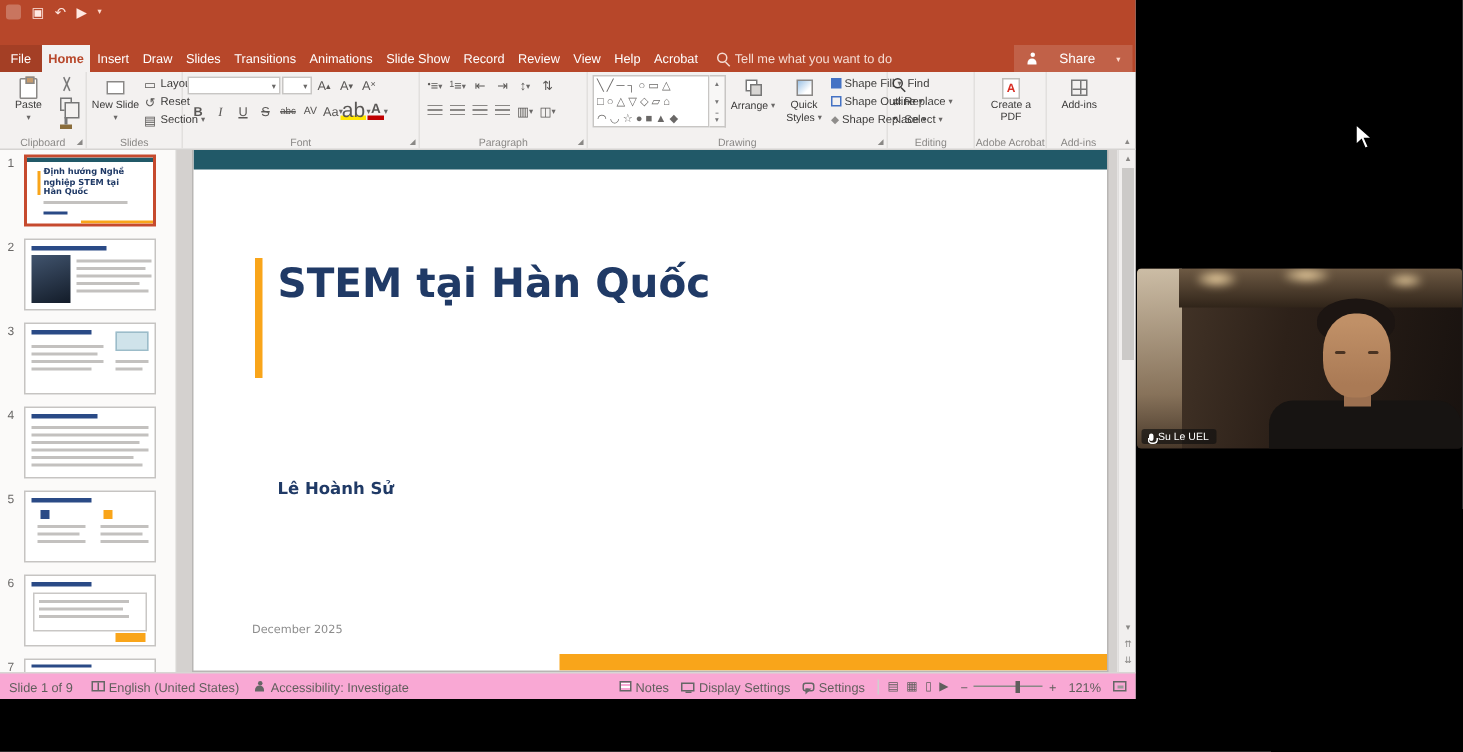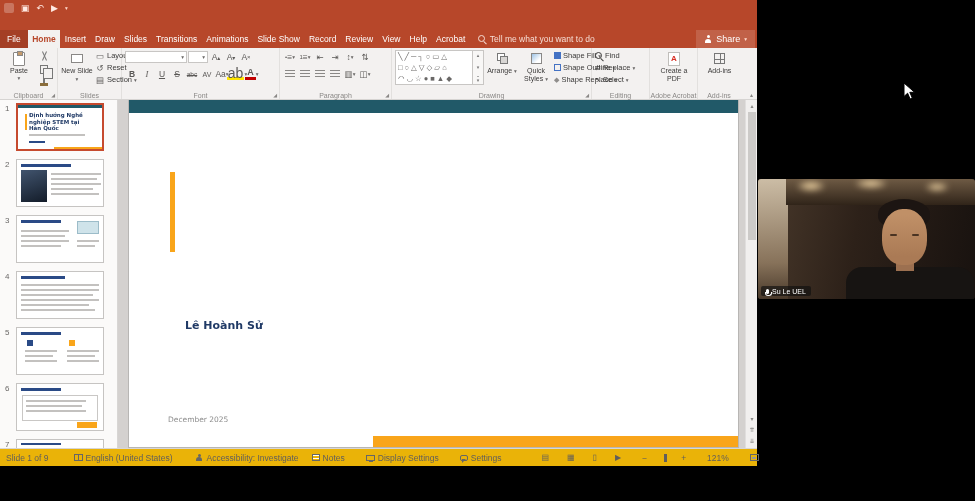--- a/index.html
+++ b/index.html
@@ -15,21 +15,21 @@
   .qi { font-size:9px; line-height:10px; color:#ffe9e2; }
   .qlogo { width:10px; height:10px; background:rgba(255,255,255,.25); border-radius:2px; }
 
   
   .tabs { position:absolute; left:0; top:30px; width:757px; height:18px; background:#b7472a;
           display:flex; align-items:stretch; color:#fff; font-size:8.5px; overflow:hidden; }
   .tab { padding:0 4.5px; line-height:18px; white-space:nowrap; }
   .tab.file { background:rgba(0,0,0,.10); padding:0 7px; }
   .tab.active { background:#f3f1f0; color:#b7472a; font-weight:bold; }
   .tellme { display:flex; align-items:center; gap:4px; margin-left:8px; color:#f6ddd4; font-size:8.5px; white-space:nowrap; }
-  .sharebtn { position:absolute; right:2px; top:0; height:18px; display:flex; align-items:center; gap:4px;
+  .sharebtn { position:absolute; right:2px; top:0; height:18px; display:flex; align-items:center; gap:14px;
               padding:0 8px; background:rgba(255,255,255,.14); font-size:9px; color:#fff; }
   .dd { font-size:5.5px; color:#6a6867; vertical-align:middle; }
   .ddw { font-size:5.5px; color:#ffd9cc; }
 
   
   .ribbon { position:absolute; left:0; top:48px; width:757px; height:52px; background:#f3f1f0;
             border-bottom:1px solid #d6d4d2; display:flex; color:#3b3a39; }
   .rgroup { position:relative; height:100%; border-right:1px solid #e2e0de; padding:2px 2px 11px 3px; flex:none; }
   .glabel { position:absolute; bottom:0; left:0; right:0; text-align:center; font-size:7px; color:#8a8886; }
   .launcher { position:absolute; right:2px; bottom:1px; font-size:5px; color:#8a8886; }
@@ -106,22 +106,22 @@
   .s-author { position:absolute; left:56px; top:219px; font-size:11px; font-weight:bold; color:#203a66; }
   .s-date { position:absolute; left:39px; top:315px; font-size:7.5px; color:#8c8c8c; }
   .s-bbar { position:absolute; left:244px; right:0; bottom:0; height:11px; background:#f9a51a; }
 
   
   .vscroll { position:absolute; left:745px; top:100px; width:12px; height:348px; background:#f1efee; border-left:1px solid #e0dedd; }
   .vs { position:absolute; left:0; width:12px; text-align:center; font-size:6px; color:#8a8886; line-height:10px; }
   .vthumb { position:absolute; left:2px; top:12px; width:8px; height:128px; background:#cccac8; }
 
   
-  .statusbar { position:absolute; left:0; top:448px; width:757px; height:18px; background:#eab308;
-               border-top:1px solid #d8d6d4; display:flex; align-items:center; font-size:8.5px; color:#605e5c;gap:13px; }
+  .statusbar { position:absolute; left:0; top:448px; width:757px; height:18px; background:#f9a8d4;
+               border-top:1px solid #d8d6d4; display:flex; align-items:center; font-size:8.5px; color:#605e5c; }
   .st { display:flex; align-items:center; gap:3px; white-space:nowrap; }
   .ibook { width:9px; height:7px; border:1px solid #666; position:relative; }
   .ibook::after { content:""; position:absolute; left:3.5px; top:0; width:1px; height:100%; background:#666; }
   .imon { width:9px; height:6px; border:1px solid #666; position:relative; }
   .imon::after { content:""; position:absolute; left:2px; bottom:-2px; width:4px; height:1px; background:#666; }
   .ibubble { width:8px; height:6px; border:1px solid #666; border-radius:2px; position:relative; }
   .ibubble::after { content:""; position:absolute; left:1.5px; bottom:-3.5px; border:2px solid transparent; border-top-color:#666; border-left-color:#666; }
   .inote { width:8px; height:7px; border:1px solid #666; background:repeating-linear-gradient(#fff 0 1px, transparent 1px 2.5px); }
   .vsep { width:1px; height:10px; background:#d0cecd; }
   .ztrack { width:46px; height:1px; background:#8a8886; position:relative; }
@@ -499,20 +499,21 @@
           <span class="d bl" style="left:4px;top:3px;width:40px;height:2px"></span>
         </div>
       </div>
     </div>
 
     <div class="canvas">
       <div class="slide">
         <div class="s-top"></div>
         <div class="s-vbar"></div>
         <div class="s-title">
+          <div>STEM tại Hàn Quốc</div>
         </div>
         <div class="s-author">Lê Hoành Sử</div>
         <div class="s-date">December 2025</div>
         <div class="s-bbar"></div>
       </div>
     </div>
 
     <div class="vscroll">
       <span class="vs" style="top:1px">▴</span>
       <span class="vthumb"></span>

